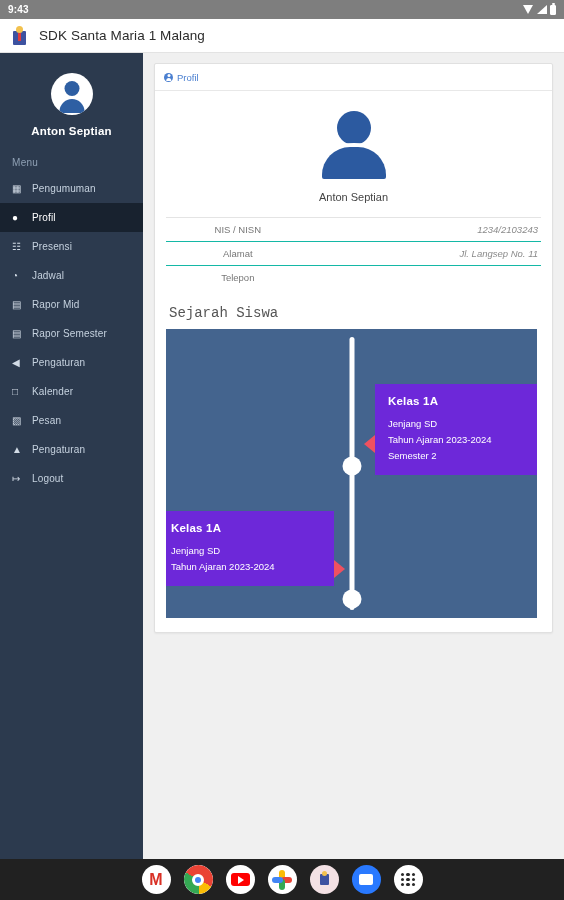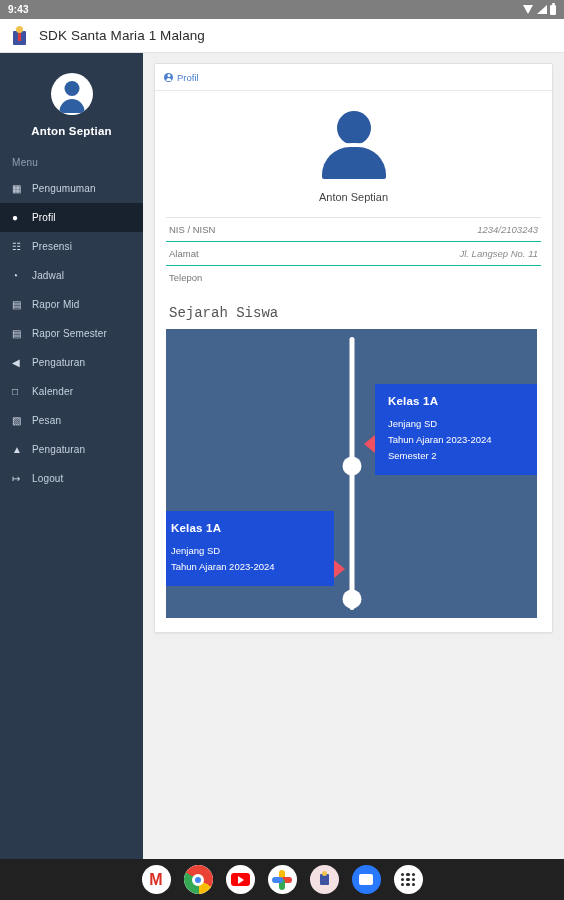--- a/index.html
+++ b/index.html
@@ -88,37 +88,37 @@
   .big-avatar { width: 72px; height: 68px; margin: 8px auto 0 auto; position: relative; }
   .big-avatar .h { position:absolute; left:50%; top:0; transform:translateX(-50%); width:34px; height:34px; border-radius:50%; background:#2c5aa0;}
   .big-avatar .b { position:absolute; left:50%; bottom:0; transform:translateX(-50%); width:64px; height:32px; border-radius:28px 28px 2px 2px; background:#2c5aa0;}
   .big-avatar .n { position:absolute; left:50%; bottom:30px; transform:translateX(-50%); width:40px; height:6px; background:#ffffff; border-radius:50%;}
 
   .profile-name { text-align:center; font-size:11px; color:#444; margin-top: 12px; margin-bottom: 14px; }
 
   .info-table { width: 100%; border-collapse: collapse; }
   .info-table tr { border-top: 1px solid #14b8a6; }
   .info-table tr:first-child { border-top: 1px solid #e4e4e4; }
-  .info-table td { padding: 6px 3px; font-size: 9.5px; color:#777; vertical-align: middle; }
+  .info-table td { padding: 6px 3px; font-size: 9.5px; color:#777; vertical-align: middle; text-align: center; }
   .info-table td.val { text-align: right; color:#8a8a8a; font-style: italic; }
   .info-table td.val.plain { font-style: normal; }
 
   .sejarah-title { font-size: 14px; color:#555; margin: 16px 0 8px 3px; font-family: Liberation Mono, monospace; }
 
   
   .timeline {
     position: relative; width: 371px; height: 289px; background: #44648e; overflow: hidden;
   }
   .tl-line { position:absolute; left: 50%; transform: translateX(-50%); top: 8px; bottom: 8px; width: 5px; background:#ffffff; border-radius: 3px;}
   .tl-dot { position:absolute; left: 50%; transform: translate(-50%,-50%); width: 19px; height: 19px; background:#ffffff; border-radius:50%; }
   .tl-dot.d1 { top: 137px; }
   .tl-dot.d2 { top: 270px; }
 
   .tl-card {
-    position: absolute; background: #1d4ed8; color:#ffffff; padding: 11px 13px;
+    position: absolute; background: #6d28d9; color:#ffffff; padding: 11px 13px;
   }
   .tl-card .ttl { font-size: 11.5px; font-weight: bold; margin-bottom: 9px; letter-spacing:.2px;}
   .tl-card .ln { font-size: 9.5px; line-height: 16px; }
   .tl-card.right { left: 209px; top: 55px; width: 170px; }
   .tl-card.right::after {
     content:""; position:absolute; left:-11px; bottom: 22px;
     border-top: 9px solid transparent; border-bottom: 9px solid transparent;
     border-right: 11px solid #ef5160;
   }
   .tl-card.left { left: -8px; top: 182px; width: 176px; }

